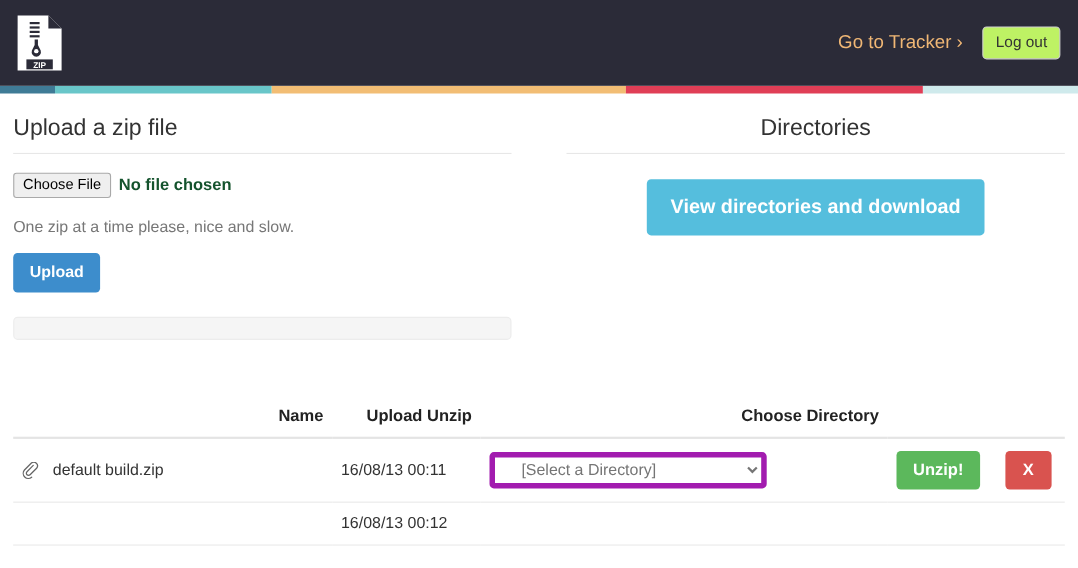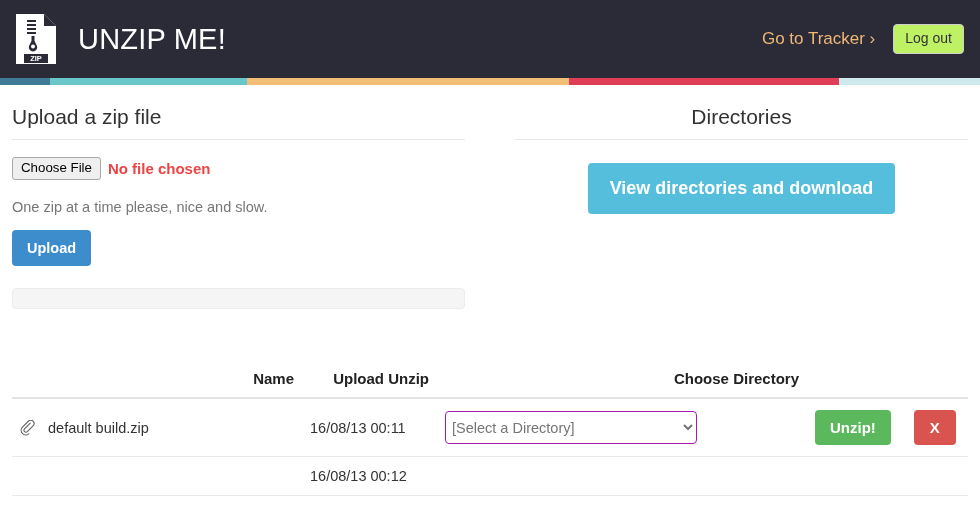--- a/index.html
+++ b/index.html
@@ -104,21 +104,21 @@
     font-size: 13.3px;
     color: #000000;
     padding: 2px 8px 3px;
     font-family: "Liberation Sans", sans-serif;
     cursor: pointer;
     line-height: 1.2;
   }
   .no-file {
     font-size: 15px;
     font-weight: bold;
-    color: #ef4444;
+    color: #14532d;
   }
   .help-text {
     color: #777777;
     font-size: 14.5px;
     margin: 19px 0 0 0;
   }
   .btn {
     display: inline-block;
     border: none;
     border-radius: 4px;
@@ -180,24 +180,24 @@
 
   .name-cell { display: flex; align-items: center; gap: 12px; }
   .clip-icon { flex: 0 0 auto; display: block; }
 
   select.dir-select {
     width: 252px;
     height: 33px;
     font-size: 14.5px;
     color: #757575;
     font-family: "Liberation Sans", sans-serif;
-    border: 1px solid #a21caf;
+    border: 5px solid #a21caf;
     border-radius: 4px;
     background: #ffffff;
-    padding: 3px 2px;
+    padding: 3px 20px;
   }
   .actions { display: flex; justify-content: space-between; gap: 23px; padding-right: 30px; }
   .btn-unzip {
     background: #5cb85c;
     font-size: 15px;
     padding: 9px 15px;
   }
   .btn-x {
     background: #d9534f;
     font-size: 15px;
@@ -216,21 +216,20 @@
         <rect x="13" y="8" width="9" height="2" fill="#2b2b38"></rect>
         <rect x="13" y="12" width="9" height="2" fill="#2b2b38"></rect>
         <rect x="13" y="16" width="9" height="2" fill="#2b2b38"></rect>
         <rect x="13" y="20" width="9" height="2" fill="#2b2b38"></rect>
         <path d="M17.5 24 h3 v5 l2.5 5 a4.2 4.2 0 1 1 -8 0 l2.5 -5 z" fill="#2b2b38"></path>
         <circle cx="19" cy="34.5" r="2" fill="#ffffff"></circle>
         <rect x="10" y="42" width="24" height="9" fill="#2b2b38"></rect>
         <text x="22" y="49.4" font-family="Liberation Sans, sans-serif" font-size="7.5" font-weight="bold" fill="#ffffff" text-anchor="middle">ZIP</text>
       </svg>
     </span>
-    <span class="brand-title">UNZIP ME!</span>
   </div>
   <div class="nav-right">
     <a class="tracker-link" href="#">Go to Tracker ›</a>
     <button class="logout-btn">Log out</button>
   </div>
 </div>
 
 <div class="stripe">
   <span style="width:5.1%;background:#3f7b96"></span>
   <span style="width:20.1%;background:#69c6c9"></span>

